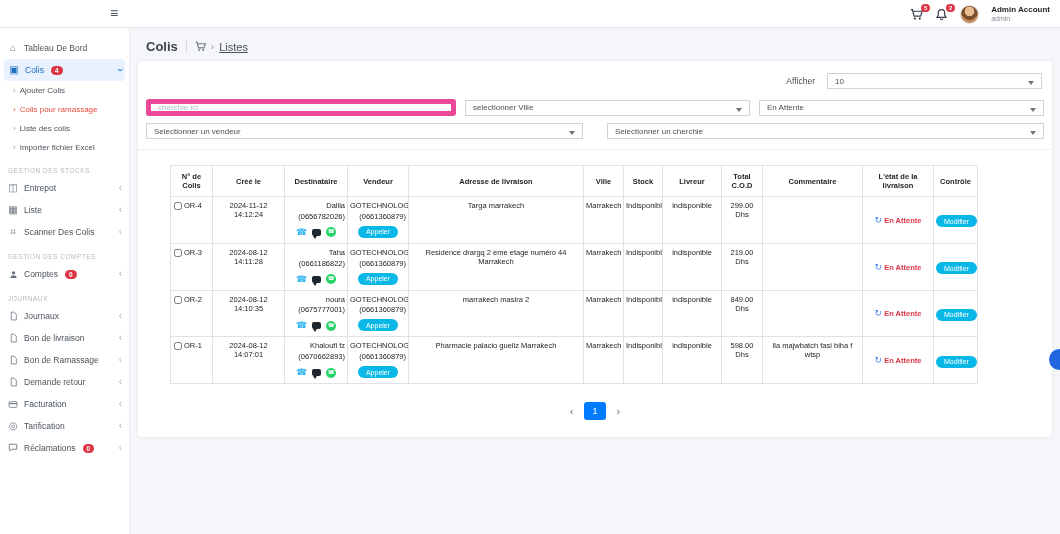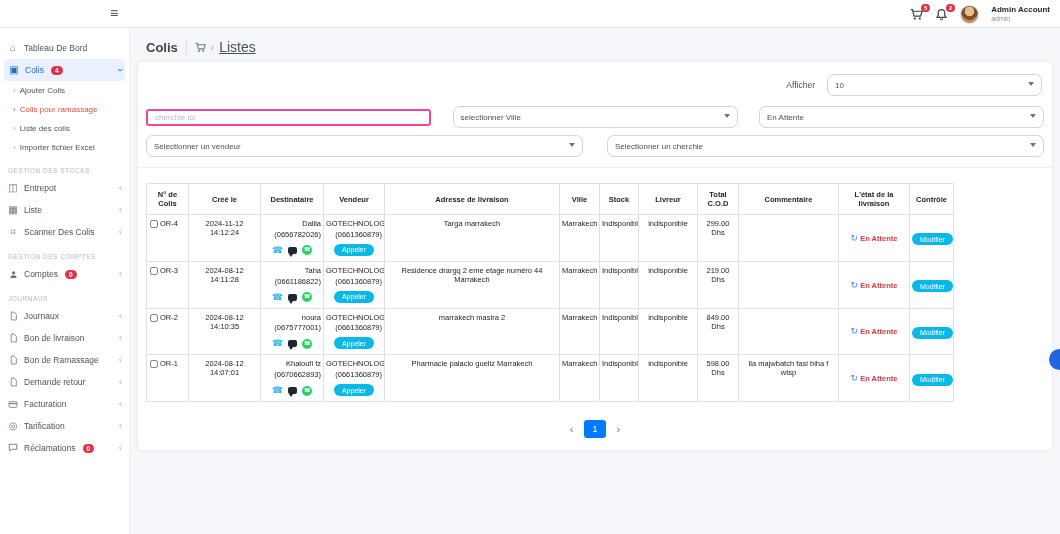--- a/index.html
+++ b/index.html
@@ -39,46 +39,46 @@
   .sub-item.hl .pre { color:#e74c3c; }
   .section-header { font-size:6.5px; letter-spacing:.5px; color:#b4bbc2; padding:10px 8px 3px; }
 
   
   .main { position:absolute; top:28px; left:130px; right:0; bottom:0; background:#f4f6f9; }
   .content-header { display:flex; align-items:center; gap:8px; padding:11px 16px 7px 16px; }
   .page-title { font-size:13px; font-weight:bold; color:#3d4449; }
   .vdiv { width:1px; height:13px; background:#d9dde1; }
   .crumb { display:flex; align-items:center; gap:5px; color:#6e7a85; }
   .crumb-sep { color:#9aa1a8; font-size:10px; }
-  .crumb-label { font-size:14px; color:#495057;text-decoration:underline; }
+  .crumb-label { font-size:11px; color:#495057;text-decoration:underline; }
 
   .card { background:#fff; margin:0 8px; border-radius:4px; box-shadow:0 0 4px rgba(0,0,0,.07);
           padding:9px 8px 12px 8px; min-height:376px; }
 
   .afficher-row { display:flex; justify-content:flex-end; align-items:center; gap:12px; padding:3px 2px 10px 2px; }
   .afficher-label { font-size:8.5px; color:#495057; }
 
-  .select { position:relative; border:1px solid #ced4da; border-radius:7px; height:22px;
+  .select { position:relative; border:1px solid #ced4da; border-radius:0; height:16px;
             display:flex; align-items:center; padding:0 18px 0 7px; font-size:8px; color:#495057;
             background:#fff; cursor:pointer; }
   .caret { position:absolute; right:7px; top:7px; width:0; height:0;
            border-left:3px solid transparent; border-right:3px solid transparent; border-top:4px solid #6c757d; }
   .w-perpage { width:215px; }
   .w-third { width:285px; }
   .w-half { width:437px; }
 
   .filter-row { display:flex; justify-content:space-between; align-items:center; margin-bottom:7px; }
-  .search-input { width:285px; height:17px; border:2px solid #ec4899; border-radius:3px;
+  .search-input { width:310px; height:17px; border:5px solid #ec4899; border-radius:3px;
                   font-size:8px; color:#495057; padding:0 7px; outline:none; font-family:inherit; }
   .search-input::placeholder { color:#b2b9c0; }
 
   .card-divider { border:none; border-top:1px solid #edf0f2; margin:10px -8px 0 -8px; }
 
   
-  table.grid { border-collapse:collapse; margin-top:15px; table-layout:fixed; width:807px; }
+  table.grid { border-collapse:collapse; margin-top:15px; table-layout:fixed; width:807px;margin-left:24px; }
   .grid th, .grid td { border:1px solid #dee2e6; font-size:7.5px; color:#212529; text-align:center;
                        padding:4px 2px; overflow:hidden; }
   .grid th { font-weight:bold; padding:6px 2px; }
   .grid tbody td { vertical-align:top; height:46px; }
   .grid tbody td.vmid { vertical-align:middle; }
   .id-cell { display:flex; align-items:flex-start; justify-content:flex-start; gap:2px; padding-left:1px; }
   .id-cell input { width:8px; height:8px; margin-top:1px; }
   .stack div { line-height:1.45;text-align:right; }
   .icon-row { display:flex; justify-content:center; align-items:center; gap:5px; margin-top:3px; }
   .ic-phone { color:#2ab2f2; font-size:9px; cursor:pointer; }

